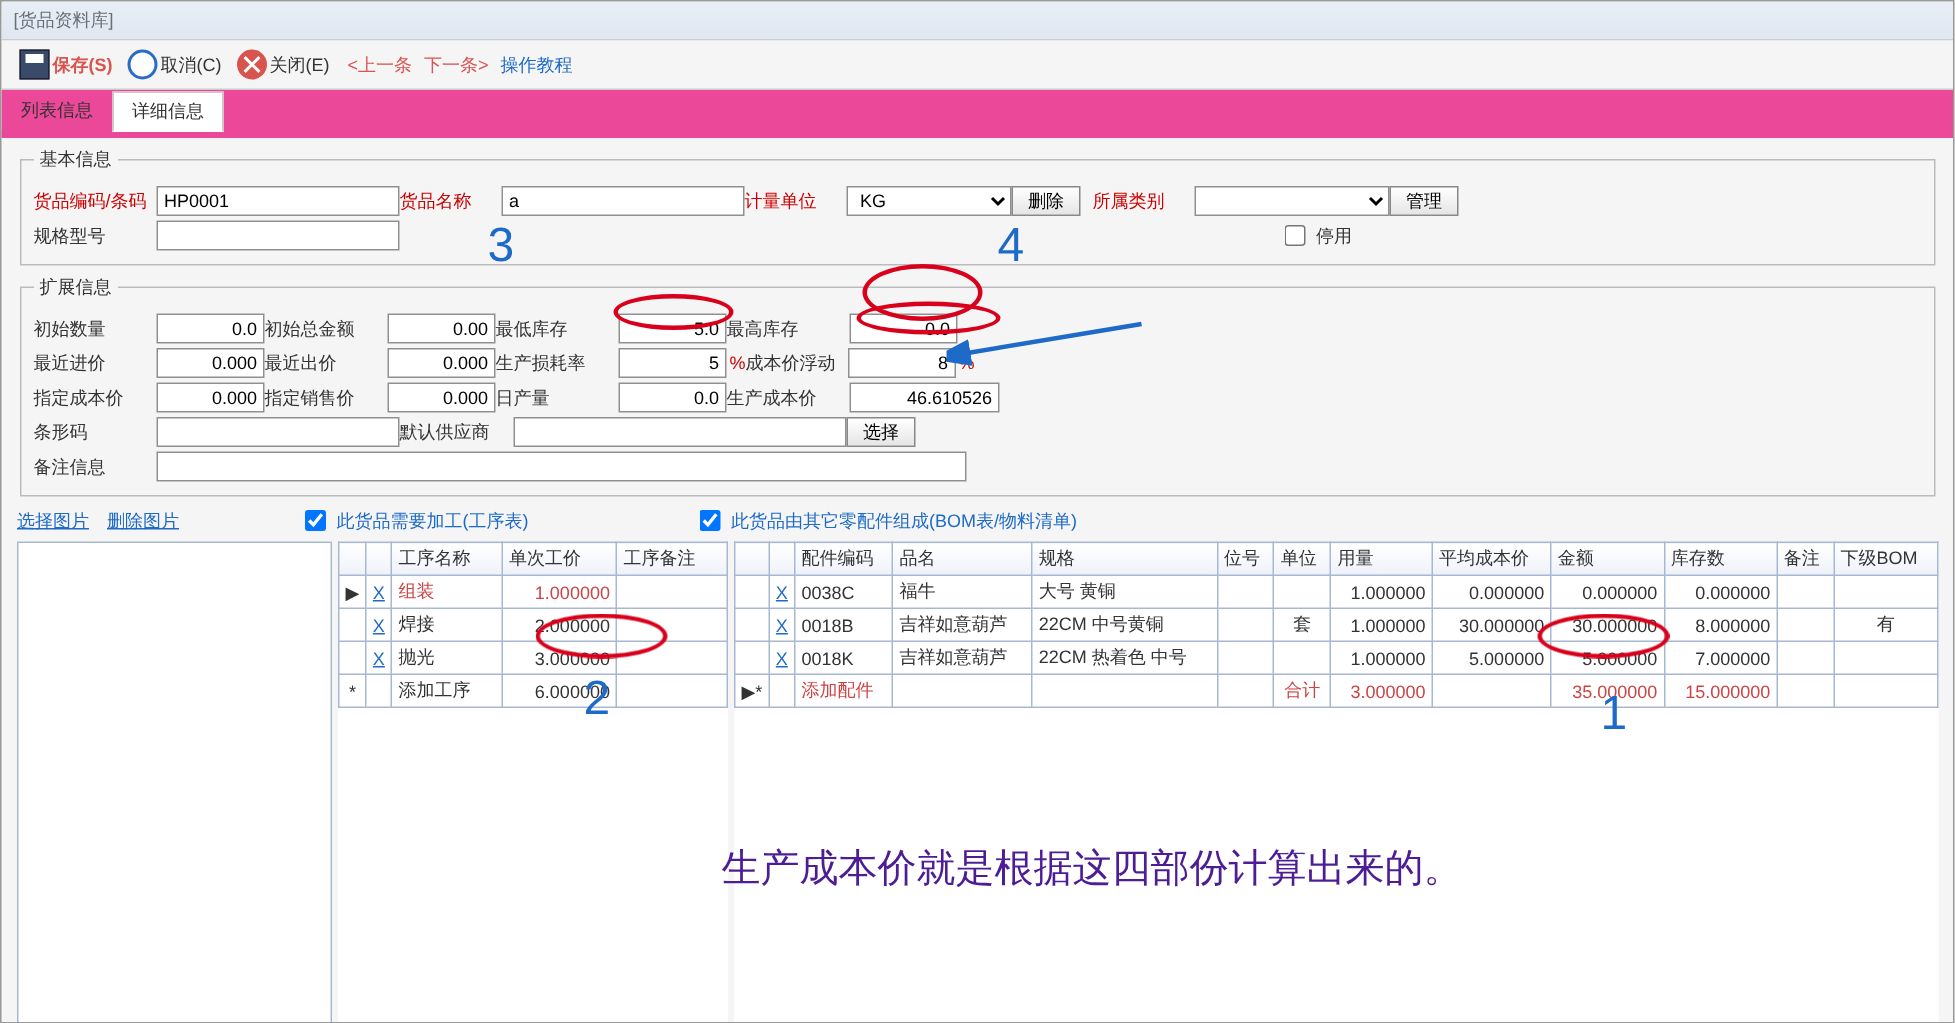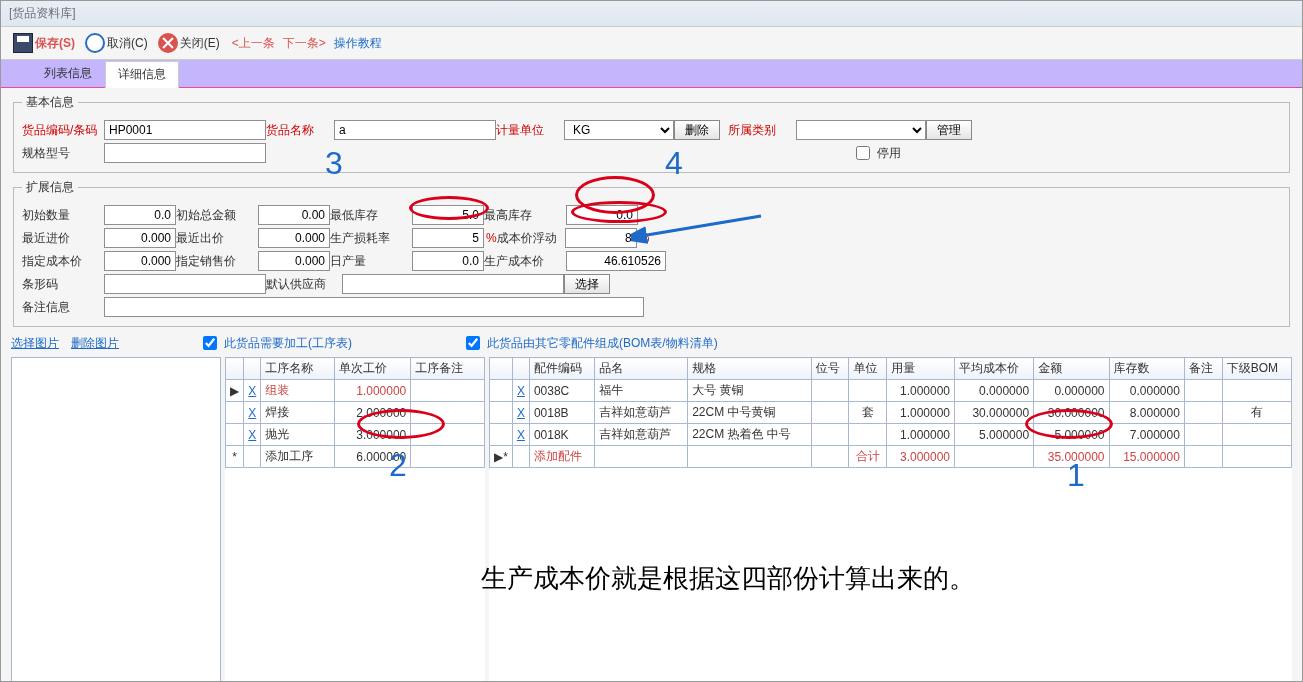--- a/index.html
+++ b/index.html
@@ -11,21 +11,21 @@
   .tbtn .ico { width:20px; height:20px; display:inline-block; }
   .ico-save { background:#3a4a6a; border:1px solid #223; position:relative; }
   .ico-save::after{content:""; position:absolute;left:3px;top:2px;width:12px;height:6px;background:#fff;}
   .ico-undo { background:#fff; border-radius:50%; border:2px solid #2a6bc6; position:relative;}
   .ico-close{ background:#d9534f; border-radius:50%; position:relative;}
   .ico-close::before,.ico-close::after{content:"";position:absolute;left:9px;top:3px;width:2px;height:14px;background:#fff;}
   .ico-close::before{transform:rotate(45deg);} .ico-close::after{transform:rotate(-45deg);}
   .red{color:#d9534f;} .blue{color:#1e6ac8;}
   .navlink{color:#d9534f; cursor:pointer; margin-left:6px;}
   .helplink{color:#1e6ac8; cursor:pointer; margin-left:6px;}
-  .tabstrip{display:flex; background:#c4b5fd; border-bottom:1px solid #ec4899;padding-left:30px;}
+  .tabstrip{display:flex; background:#ec4899; border-bottom:5px solid #ec4899;}
   .tab{padding:4px 12px; cursor:pointer; border:1px solid transparent;}
   .tab.active{background:#fff; border-color:#ccc; border-bottom-color:#fff; position:relative; top:1px;}
   .content{padding:6px 10px; background:#f5f5f5; height:calc(100% - 80px); overflow:auto;}
   fieldset{border:1px solid #bbb; background:#f5f5f5; padding:6px 8px; margin-bottom:6px;}
   legend{font-size:12px; padding:0 4px;}
   .row{display:flex; align-items:center; flex-wrap:wrap; margin:3px 0;}
   .lbl{display:inline-block; text-align:left; padding-right:6px;}
   .lbl.w60{width:82px;} .lbl.w50{width:68px;}
   .redlbl{color:#c00;}
   input.txt, select.sel{border:1px solid #8f8f8f; height:20px; font-size:12px; padding:0 4px; background:#fff;}
@@ -43,21 +43,21 @@
   table.grid th, table.grid td{border:1px solid #a9b8d1; padding:2px 4px; text-align:right; height:22px; background:#fff;}
   table.grid th{background:linear-gradient(#fff,#eef2f9); font-weight:normal; text-align:left;}
   table.grid td.tl{text-align:left;}
   table.grid td.tc{text-align:center;}
   .del-x{color:#1e6ac8; text-decoration:underline; cursor:pointer;}
   .rowptr{background:#e9eef7;}
   .sumrow td{background:#e9eef7; color:#c44;}
   
   .anno{position:absolute; font-family:"Comic Sans MS",cursive,sans-serif; font-size:32px; color:#1e6ac8; pointer-events:none;}
   .circle{position:absolute; border:3px solid #d9001b; border-radius:50%; pointer-events:none;}
-  .bigtext{position:absolute; color:#000000; font-size:26px; pointer-events:none;}
+  .bigtext{position:absolute; color:#4c1d95; font-size:26px; pointer-events:none;}
   svg.arrow{position:absolute; pointer-events:none;}
 </style>
 </head>
 <body>
 
 <div class="window">
   <div class="titlebar">
     <span>[货品资料库]</span>
   </div>
 

